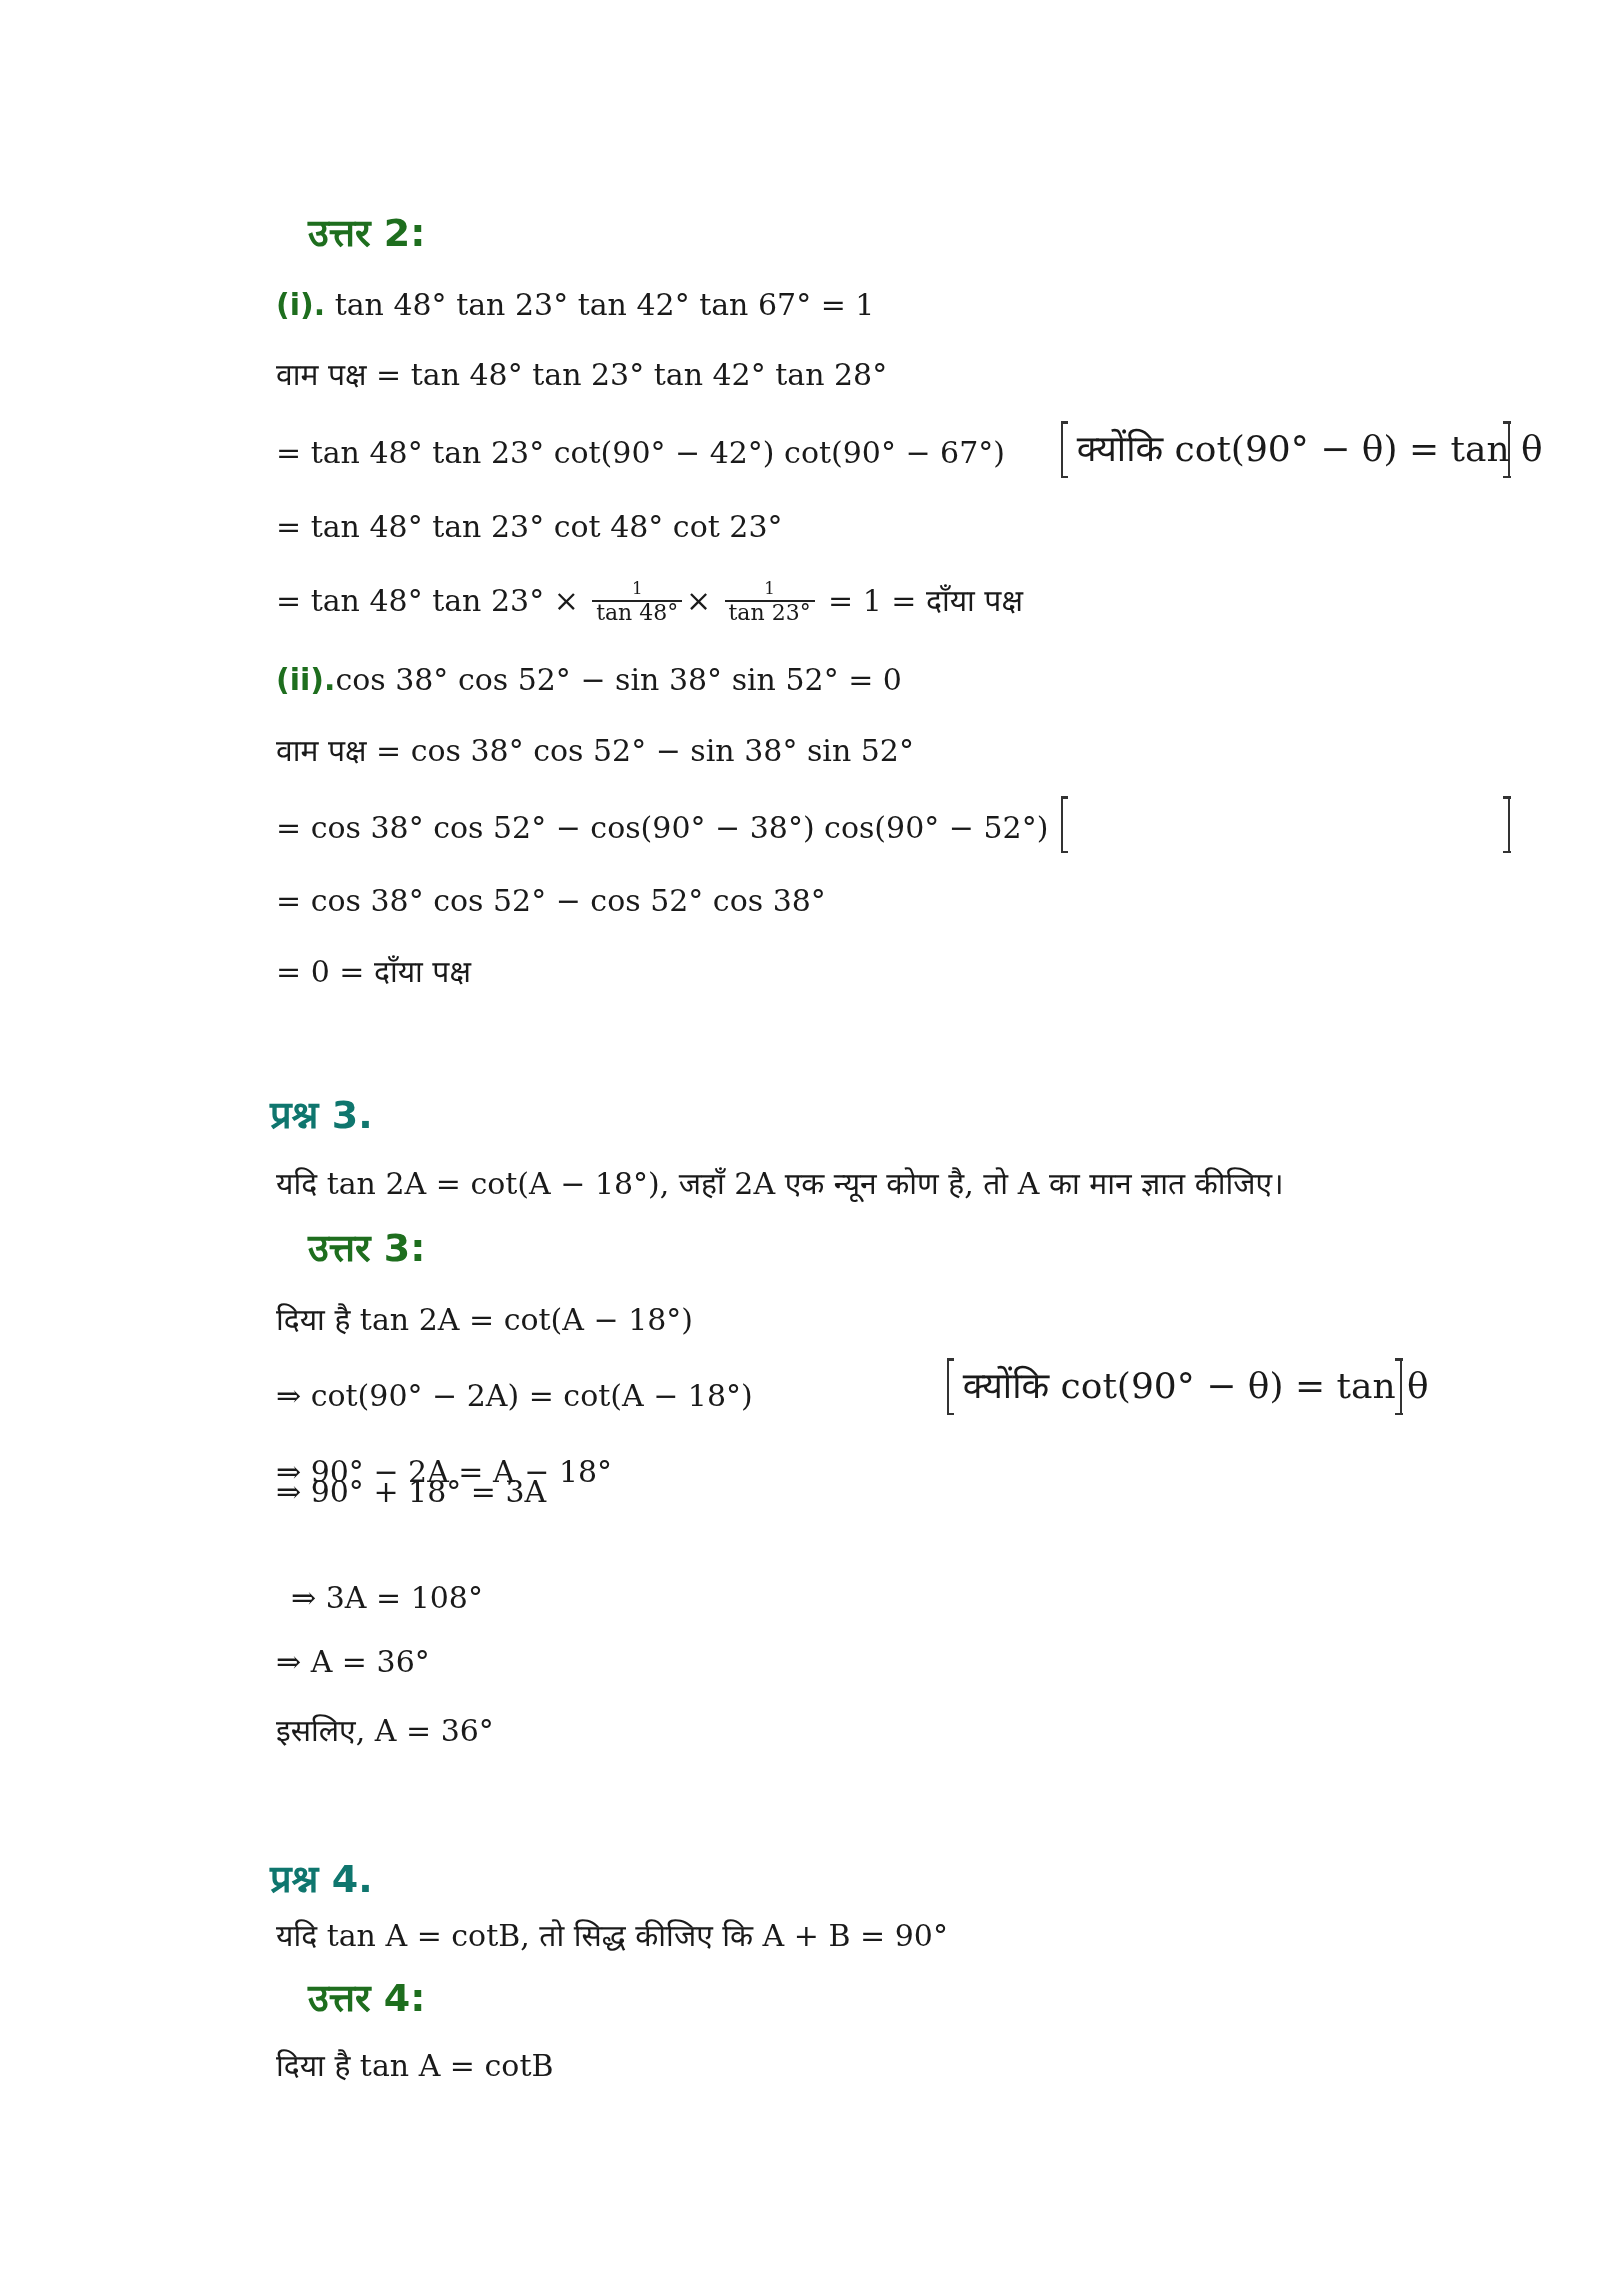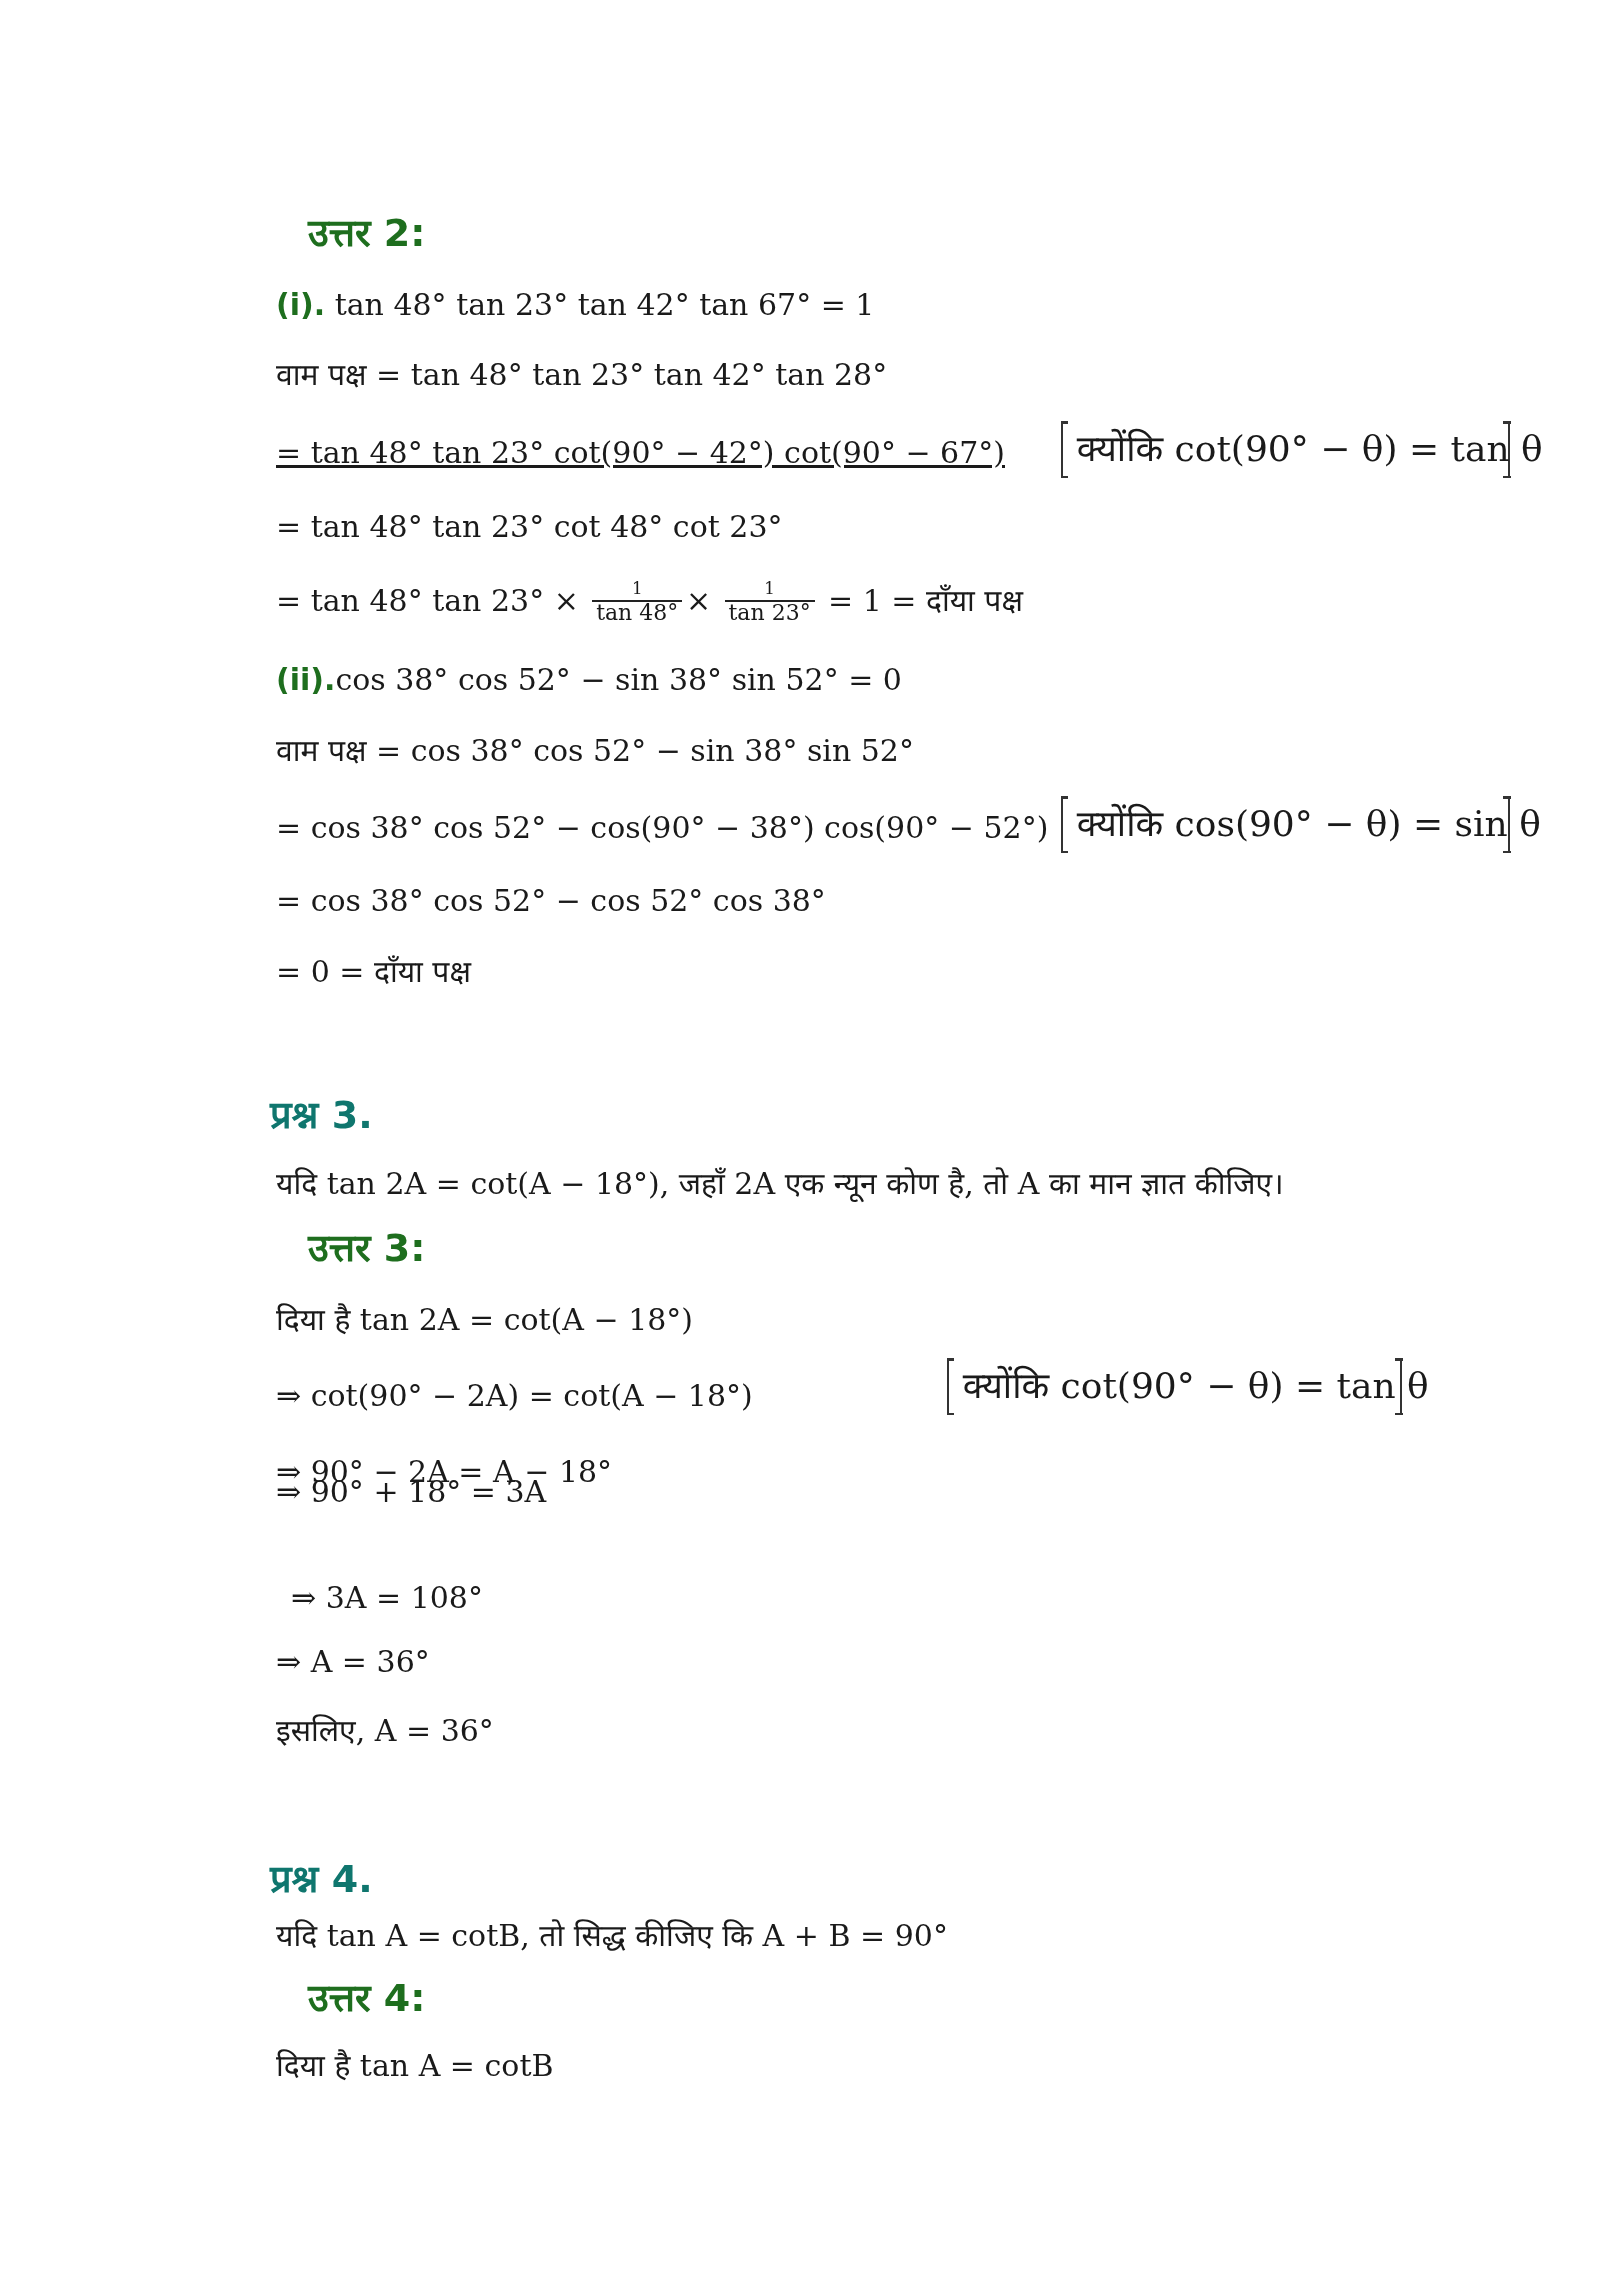--- a/index.html
+++ b/index.html
@@ -23,21 +23,21 @@
 </style>
 </head>
 <body>
 
 <div class="line heading green" style="left:308px; top:214px;">उत्तर 2:</div>
 
 <div class="line" style="left:276px; top:285px;">
   <span class="label">(i).</span><span> tan 48° tan 23° tan 42° tan 67° = 1</span>
 </div>
 <div class="line" style="left:276px; top:355px;">वाम पक्ष = tan 48° tan 23° tan 42° tan 28°</div>
-<div class="line" style="left:276px; top:433px;text-decoration:underline;">= tan 48° tan 23° cot(90° − 42°) cot(90° − 67°)</div>
+<div class="line" style="left:276px; top:433px;">= tan 48° tan 23° cot(90° − 42°) cot(90° − 67°)</div>
 <div class="bracket" style="left:1061px; top:421px; width:449px;">
   <span class="brk-tl"></span>
     <span class="brk-bl"></span>
     <span class="brk-tr"></span>
     <span class="brk-br"></span>
   <span class="bracket-text">क्योंकि cot(90° − θ) = tan θ</span>
 </div>
 <div class="line" style="left:276px; top:507px;">= tan 48° tan 23° cot 48° cot 23°</div>
 <div class="line" style="left:276px; top:580px;">
   <span>= tan 48° tan 23° ×</span>
@@ -49,21 +49,20 @@
 <div class="line" style="left:276px; top:660px;">
   <span class="label">(ii).</span><span>cos 38° cos 52° − sin 38° sin 52° = 0</span>
 </div>
 <div class="line" style="left:276px; top:731px;">वाम पक्ष = cos 38° cos 52° − sin 38° sin 52°</div>
 <div class="line" style="left:276px; top:808px;">= cos 38° cos 52° − cos(90° − 38°) cos(90° − 52°)</div>
 <div class="bracket" style="left:1061px; top:796px; width:449px;">
   <span class="brk-tl"></span>
     <span class="brk-bl"></span>
     <span class="brk-tr"></span>
     <span class="brk-br"></span>
-  <span class="bracket-text">क्योंकि cos(90° − θ) = sin θ</span>
 </div>
 <div class="line" style="left:276px; top:881px;">= cos 38° cos 52° − cos 52° cos 38°</div>
 <div class="line" style="left:276px; top:952px;">= 0 = दाँया पक्ष</div>
 
 <div class="line heading q" style="left:270px; top:1096px;">प्रश्न  3.</div>
 <div class="line" style="left:276px; top:1164px;">यदि tan 2A = cot(A − 18°), जहाँ 2A एक न्यून कोण है, तो A का मान ज्ञात कीजिए।</div>
 <div class="line heading green" style="left:308px; top:1229px;">उत्तर 3:</div>
 <div class="line" style="left:276px; top:1300px;">दिया है  tan 2A = cot(A − 18°)</div>
 <div class="line" style="left:276px; top:1376px;">⇒ cot(90° − 2A) = cot(A − 18°)</div>
 <div class="bracket" style="left:947px; top:1358px; width:455px;">

